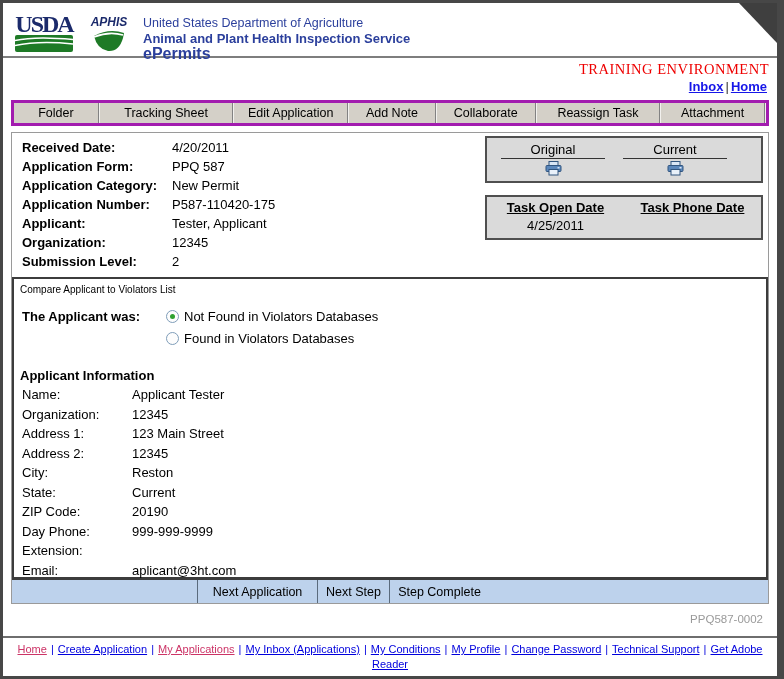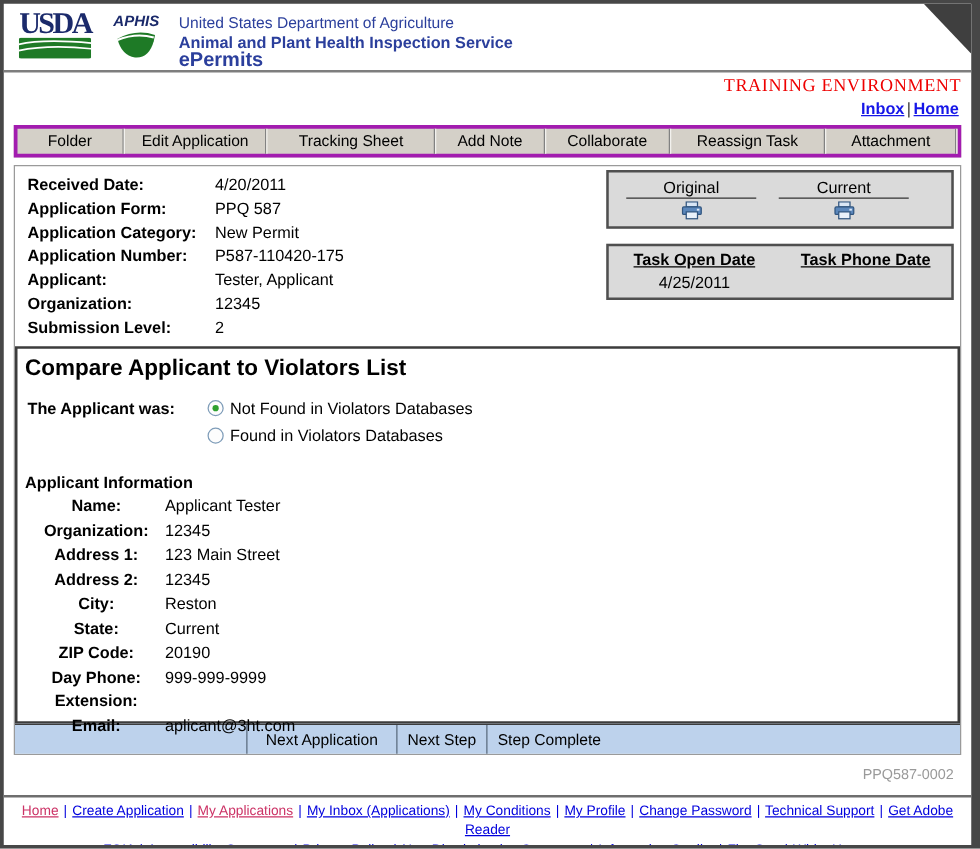--- a/index.html
+++ b/index.html
@@ -6,21 +6,21 @@
   html,body { width: 784px; height: 679px; background:#fff; }
   body { font-family: "Liberation Sans", sans-serif; font-size: 13px; color:#000; }
 
   .page { position: relative; width: 784px; height: 679px; background:#fff;
           border: 3px solid #474747; border-right-width: 7px; overflow: hidden; }
 
   .corner-fold { position:absolute; top:0; right:0; width:38px; height:40px;
                  background:#3f3f3f; clip-path: polygon(0 0, 100% 0, 100% 100%); z-index:5; }
 
   
-  .header { display:flex; align-items:flex-start; gap:12px; padding:5px 0 3px 10px;
+  .header { display:flex; align-items:flex-start; gap:12px; padding:10px 0 3px 10px;
             border-bottom:2px solid #7e7e7e; height:55px; }
   .usda-logo { width:62px; text-align:center; }
   .usda-word { font-family:"Liberation Serif", serif; font-weight:bold; font-size:24px;
                letter-spacing:-2px; color:#1b2a6b; line-height:22px; }
   .usda-field { width:58px; height:17px; margin:0 auto; border-radius:2px; overflow:hidden; }
   .aphis-logo { width:44px; text-align:center; padding-top:3px; }
   .aphis-word { font-weight:bold; font-style:italic; font-size:12px; color:#1b2a6b; line-height:13px; }
   .dept-text { color:#2b3f9c; padding-top:3px; line-height:15px; }
   .dept-line1 { font-size:12.5px; }
   .dept-line2 { font-size:13px; font-weight:bold; }
@@ -55,32 +55,32 @@
   .printer { cursor:pointer; display:inline-block; }
 
   .taskbox { top:62px; height:45px; padding-top:3px; }
   .taskcols { display:flex; }
   .taskcol { width:50%; text-align:center; font-weight:bold; text-decoration:underline; font-size:13px; }
   .taskdates { display:flex; margin-top:3px; }
   .taskdate { width:50%; text-align:center; font-size:13px; }
 
   
   .violators { border:2px solid #3c3c3c; margin-top:4px; background:#fff; padding:5px 8px 6px 6px; height:302px; }
-  .v-title { font-weight:bold; font-size:18px; }
+  .v-title { font-weight:normal; font-size:10px; }
   .v-promptrow { display:flex; margin-top:14px; }
   .v-prompt { font-weight:bold; width:146px; padding-left:2px; }
   .radio-group { }
   .radio-row { display:flex; align-items:center; margin-bottom:7px; cursor:pointer; }
   .radio { width:13px; height:13px; border-radius:50%; border:1px solid #7f9db9; background:#fdfdfd;
            position:relative; margin-right:5px; flex:none; }
   .radio.selected::after { content:""; position:absolute; left:3px; top:3px; width:5px; height:5px;
                            border-radius:50%; background:#2fa12f; }
   .ai-title { font-weight:bold; margin-top:14px; line-height:18px; }
   .airow { display:flex; line-height:19.5px; }
-  .ailabel { font-weight:bold; width:112px; padding-left:2px;text-align:center; }
+  .ailabel { font-weight:normal; width:112px; padding-left:2px; }
 
   
   .actionbar { display:flex; height:24px; background:#bdd2ec; border-top:1px solid #3c3c3c; font-size:12.5px; }
   .ab-spacer { width:185px; }
   .ab-btn { display:flex; align-items:center; justify-content:center; border-left:1px solid #5a6b7d; cursor:pointer; }
   .ab-btn:last-of-type { border-right:1px solid #5a6b7d; }
   .ab-fill { flex:1; }
 
   .pagecode-row { text-align:right; padding:7px 14px 0 0; height:24px; }
   .pagecode { color:#9a9a9a; font-size:11.5px; }
@@ -126,22 +126,22 @@
 
   <div class="env-row">
     <span class="env-banner">TRAINING ENVIRONMENT</span>
   </div>
   <div class="nav-row">
     <a>Inbox</a><span class="nav-sep">|</span><a>Home</a>
   </div>
 
   <div class="tabstrip">
     <div class="tab" style="width:85px">Folder</div>
+    <div class="tab" style="width:135px">Tracking Sheet</div>
     <div class="tab" style="width:115px">Edit Application</div>
-    <div class="tab" style="width:135px">Tracking Sheet</div>
     <div class="tab" style="width:88px">Add Note</div>
     <div class="tab" style="width:100px">Collaborate</div>
     <div class="tab" style="width:125px">Reassign Task</div>
     <div class="tab" style="width:105px">Attachment</div>
     <div class="tab-fill"></div>
   </div>
 
   <div class="mainbox">
 
     <div class="details">

